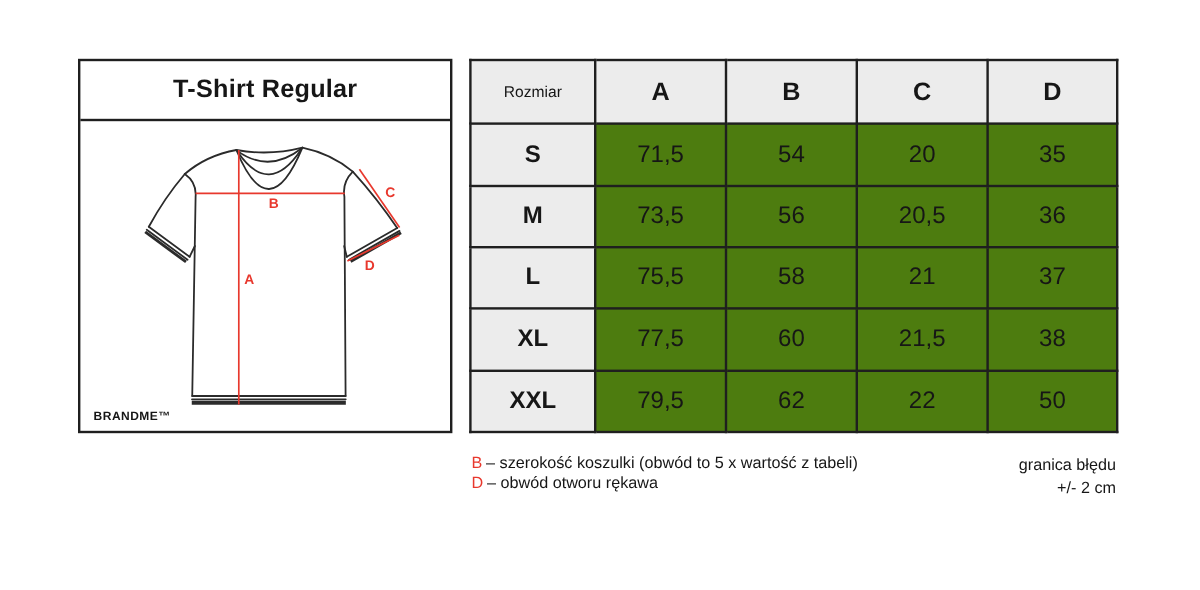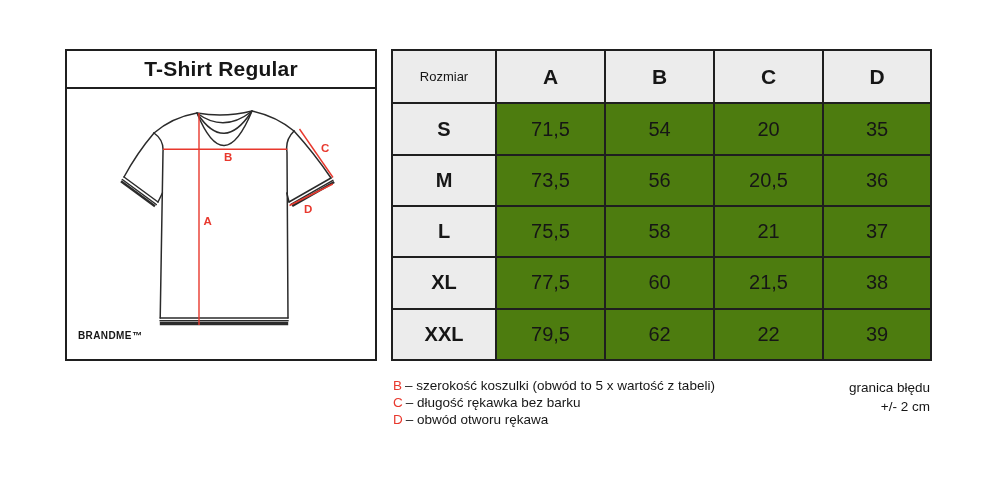--- a/index.html
+++ b/index.html
@@ -6,21 +6,21 @@
   body{
     width:1000px;height:492px;background:#ffffff;position:relative;
     font-family:"Liberation Sans", sans-serif;color:#161616;overflow:hidden;
   }
   
   .left-panel{
     position:absolute;left:65px;top:49px;width:312px;height:312px;
     border:2px solid #1f1f1f;box-sizing:border-box;background:#fff;
   }
   .panel-title{
-    height:38px;border-bottom:2px solid #1f1f1f;box-sizing:border-box;
+    height:50px;border-bottom:2px solid #1f1f1f;box-sizing:border-box;
     display:flex;align-items:center;justify-content:center;
     font-size:21px;font-weight:600;letter-spacing:.2px;
   }
   .diagram{position:relative;height:258px;}
   .diagram svg{position:absolute;left:0;top:0;}
   .brand{
     position:absolute;left:11px;bottom:6px;
     font-size:10px;font-weight:700;letter-spacing:.4px;text-align:right;
   }
   
@@ -146,31 +146,28 @@
     <td class="cell-val">77,5</td>
     <td class="cell-val">60</td>
     <td class="cell-val">21,5</td>
     <td class="cell-val">38</td>
   </tr>
   <tr>
     <td class="cell-size">XXL</td>
     <td class="cell-val">79,5</td>
     <td class="cell-val">62</td>
     <td class="cell-val">22</td>
-    <td class="cell-val">39</td>
+    <td class="cell-val">50</td>
   </tr>
 </tbody>
   </table>
 
 <div class="legend">
   <div class="legend-line">
     <span class="legend-key">B</span><span class="legend-text">– szerokość koszulki (obwód to 5 x wartość z tabeli)</span>
-  </div>
-  <div class="legend-line">
-    <span class="legend-key">C</span><span class="legend-text">– długość rękawka bez barku</span>
   </div>
   <div class="legend-line">
     <span class="legend-key">D</span><span class="legend-text">– obwód otworu rękawa</span>
   </div>
 </div>
 
 <div class="tolerance">
   <div>granica błędu</div>
   <div>+/- 2 cm</div>
 </div>

